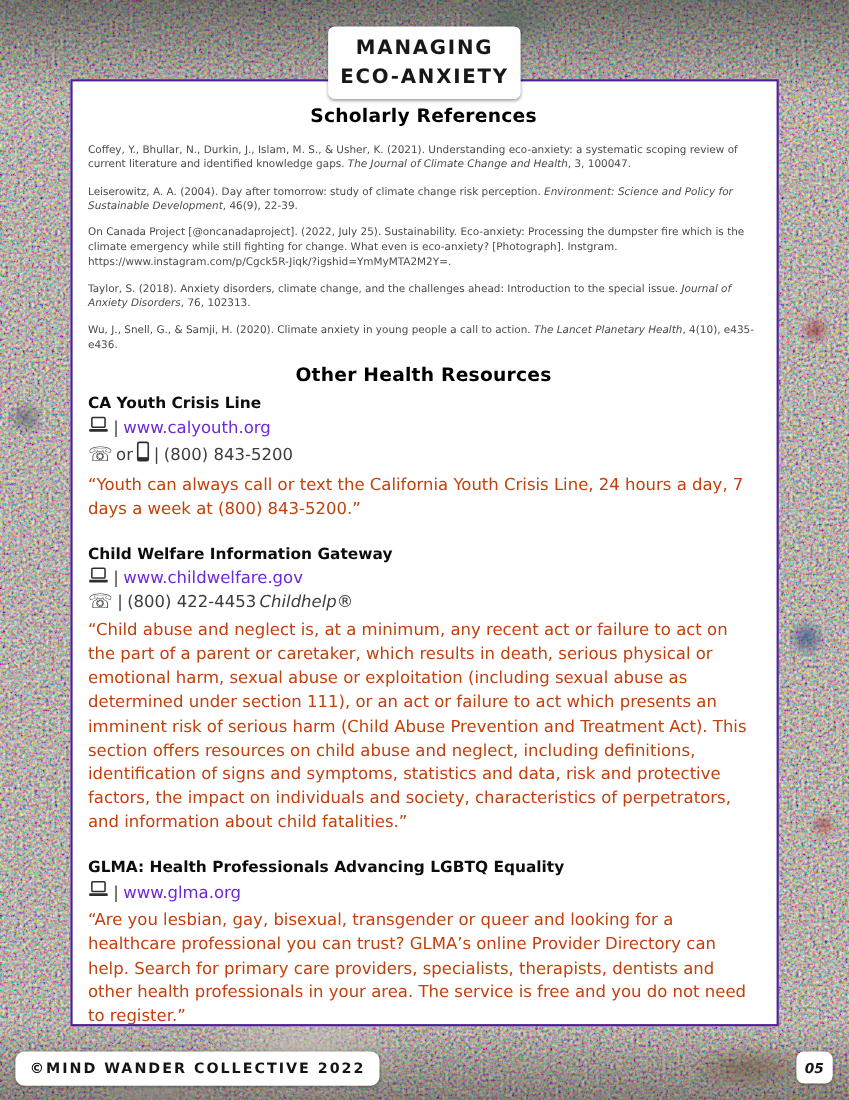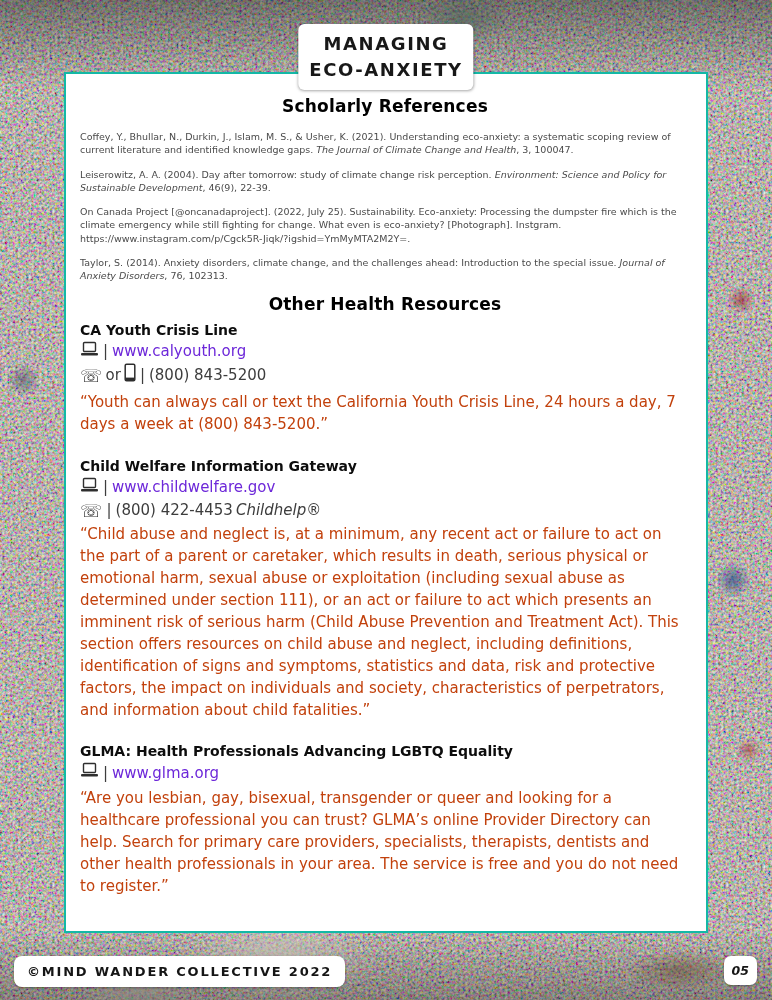--- a/index.html
+++ b/index.html
@@ -20,21 +20,21 @@
       radial-gradient(ellipse 80px 30px at 88% 97%, rgba(120,90,60,0.55), rgba(120,90,60,0) 70%),
       radial-gradient(circle 24px at 3% 38%, rgba(50,60,90,0.5), rgba(50,60,90,0) 70%);
   }
 
   .top-badge { position:absolute; top:24px; left:50%; transform:translateX(-50%);
     background:#fff; border-radius:6px; padding:7px 11px; text-align:center;
     font-size:18px; font-weight:bold; letter-spacing:1.6px; line-height:1.45;
     color:#181818; box-shadow:0 1px 3px rgba(0,0,0,0.35); z-index:3; }
 
   .card { position:absolute; left:64px; top:72px; width:644px; height:861px;
-    box-sizing:border-box; background:#fff; border:2px solid #14b8a6;
+    box-sizing:border-box; background:#fff; border:2px solid #4c1d95;
     padding:12px 16px 0 14px; overflow:hidden; z-index:2; }
 
   .section-h { text-align:center; font-size:17px; font-weight:bold; color:#000;
     margin:10px 0 14px; letter-spacing:0.2px; }
   .section-h.second { margin-top:4px; margin-bottom:8px; }
 
   .cite { font-size:9.5px; color:#4a4a4a; line-height:1.4; margin:0 0 11px; }
   .cite i { font-style:italic; }
 
   .res { margin:0 0 22px; }
@@ -78,22 +78,23 @@
   <main class="card">
 
     <h2 class="section-h">Scholarly References</h2>
 
     <p class="cite"><span>Coffey, Y., Bhullar, N., Durkin, J., Islam, M. S., &amp; Usher, K. (2021). Understanding eco-anxiety: a systematic scoping review of current literature and identified knowledge gaps. </span><i>The Journal of Climate Change and Health</i><span>, 3, 100047.</span></p>
 
     <p class="cite"><span>Leiserowitz, A. A. (2004). Day after tomorrow: study of climate change risk perception. </span><i>Environment: Science and Policy for Sustainable Development</i><span>, 46(9), 22-39.</span></p>
 
     <p class="cite"><span>On Canada Project [@oncanadaproject]. (2022, July 25). Sustainability. Eco-anxiety: Processing the dumpster fire which is the climate emergency while still fighting for change. What even is eco-anxiety? [Photograph]. Instgram. https://www.instagram.com/p/Cgck5R-Jiqk/?igshid=YmMyMTA2M2Y=.</span><i></i><span></span></p>
 
-    <p class="cite"><span>Taylor, S. (2014). Anxiety disorders, climate change, and the challenges ahead: Introduction to the special issue. </span><i>Journal of Anxiety Disorders</i><span>, 76, 102313.</span></p>
+    <p class="cite"><span>Taylor, S. (2018). Anxiety disorders, climate change, and the challenges ahead: Introduction to the special issue. </span><i>Journal of Anxiety Disorders</i><span>, 76, 102313.</span></p>
 
+    <p class="cite"><span>Wu, J., Snell, G., &amp; Samji, H. (2020). Climate anxiety in young people a call to action. </span><i>The Lancet Planetary Health</i><span>, 4(10), e435-e436.</span></p>
 
     <h2 class="section-h second">Other Health Resources</h2>
 
     <section class="res">
       <h3 class="res-title">CA Youth Crisis Line</h3>
       <div class="res-line">
         <span class="icon-svg">
           <svg width="19" height="16" viewBox="0 0 19 16">
               <rect x="3.5" y="1.5" width="12" height="9" rx="1" fill="none" stroke="#2e2e2e" stroke-width="1.4"></rect>
               <rect x="1" y="12" width="17" height="2.6" rx="1" fill="#2e2e2e"></rect>

